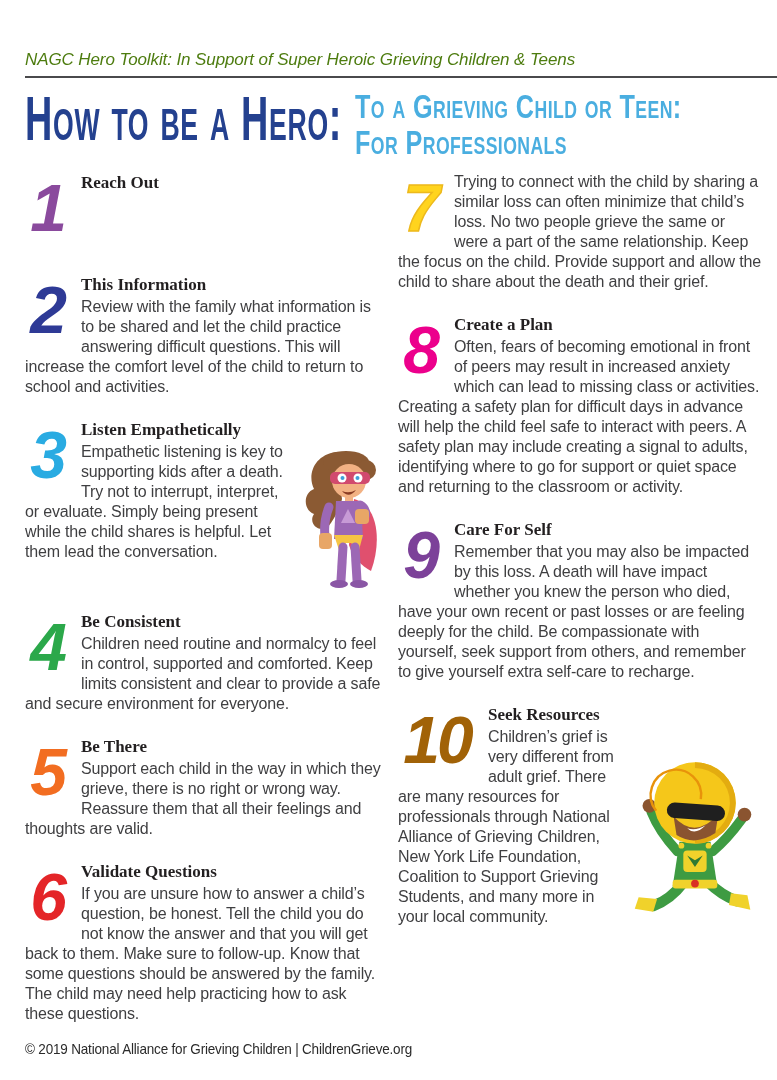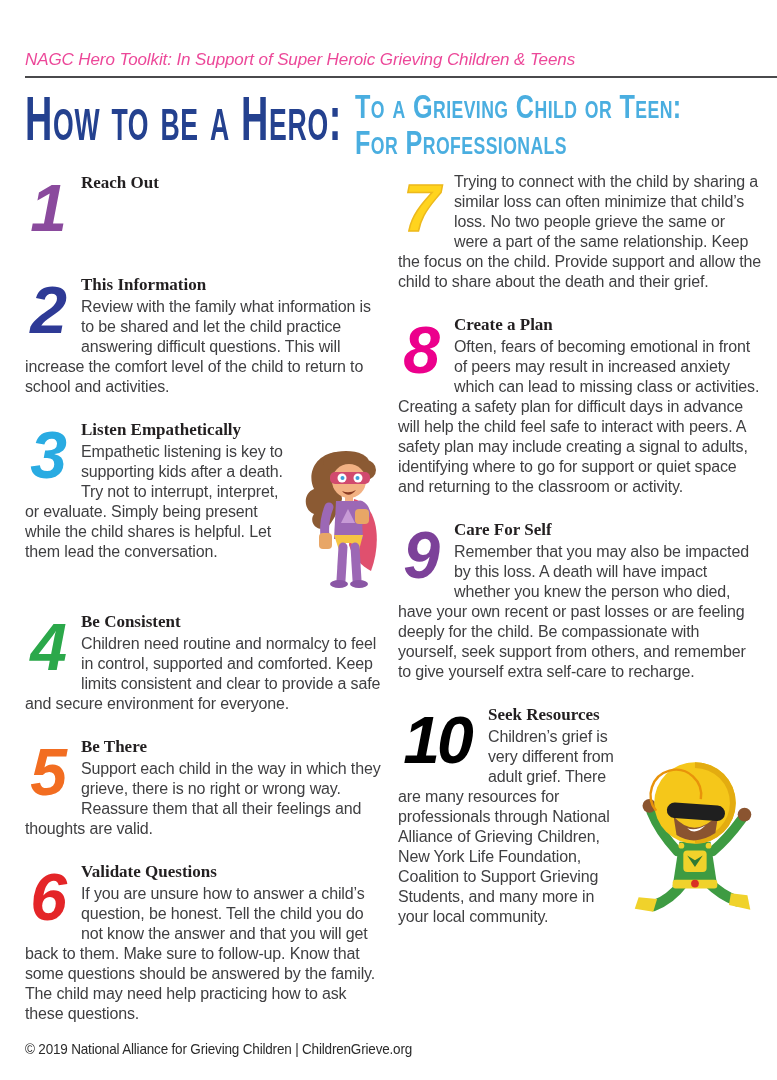--- a/index.html
+++ b/index.html
@@ -2,21 +2,21 @@
 <html><head>
 <meta charset="utf-8">
 <style>
   html,body{margin:0;padding:0;}
   body{
     width:777px;height:1080px;position:relative;overflow:hidden;
     background:#ffffff;color:#3f3f41;
     font-family:"Liberation Sans", sans-serif;
   }
   .header{position:absolute;left:25px;right:0;top:50px;}
-  .header-text{font-style:italic;font-size:17px;color:#ec4899;letter-spacing:-0.1px;}
+  .header-text{font-style:italic;font-size:17px;color:#4d7c0f;letter-spacing:-0.1px;}
   .header-rule{border-bottom:2px solid #4a4a4c;margin-top:6px;}
 
   .titlebar{position:absolute;left:25px;top:86px;height:86px;width:735px;}
   .title-main{
     position:absolute;left:0;top:0;color:#24418f;
     font-variant:small-caps;font-weight:700;font-size:54px;line-height:1;
     transform:scale(0.70,1.18);transform-origin:left top;white-space:nowrap;
     letter-spacing:1px;
   }
   .title-sub{
@@ -174,21 +174,21 @@
           <rect x="58" y="95" width="24" height="22" rx="4" fill="#f0d22b"></rect>
           <path d="M62,100 L70,112 L78,100 L70,105 Z" fill="#2f7a33"></path>
           <circle cx="70" cy="46" r="42" fill="#f5c71a"></circle>
           <path d="M70,4 a42,42 0 0 1 0,84 l0,-6 a36,36 0 0 0 0,-72 Z" fill="#e3ac10"></path>
           <path d="M30,54 a26,26 0 1 1 46,-12" stroke="#e8930a" stroke-width="2.5" fill="none"></path>
           <path d="M48,60 Q70,84 94,58 L91,77 Q70,91 51,79 Z" fill="#8a5430"></path>
           <rect x="41" y="47" width="60" height="16" rx="8" fill="#1f1f1f" transform="rotate(4 70 55)"></rect>
           <path d="M62,72 Q70,80 81,69 Q71,75 62,72 Z" fill="#ffffff"></path>
         </svg>
       </div>
-      <div class="num wide" style="color: #000000;">10</div>
+      <div class="num wide" style="color: #a16207;">10</div>
       <h3 class="heading">Seek Resources</h3>
       <p class="body">Children’s grief is very different from adult grief.  There are many resources for professionals through National Alliance of Grieving Children, New York Life Foundation, Coalition to Support Grieving Students, and many more in your local community.</p>
     </section>
 
   </div>
 </div>
 
 <div class="footer">© 2019 National Alliance for Grieving Children | ChildrenGrieve.org</div>
 
 </body></html>

